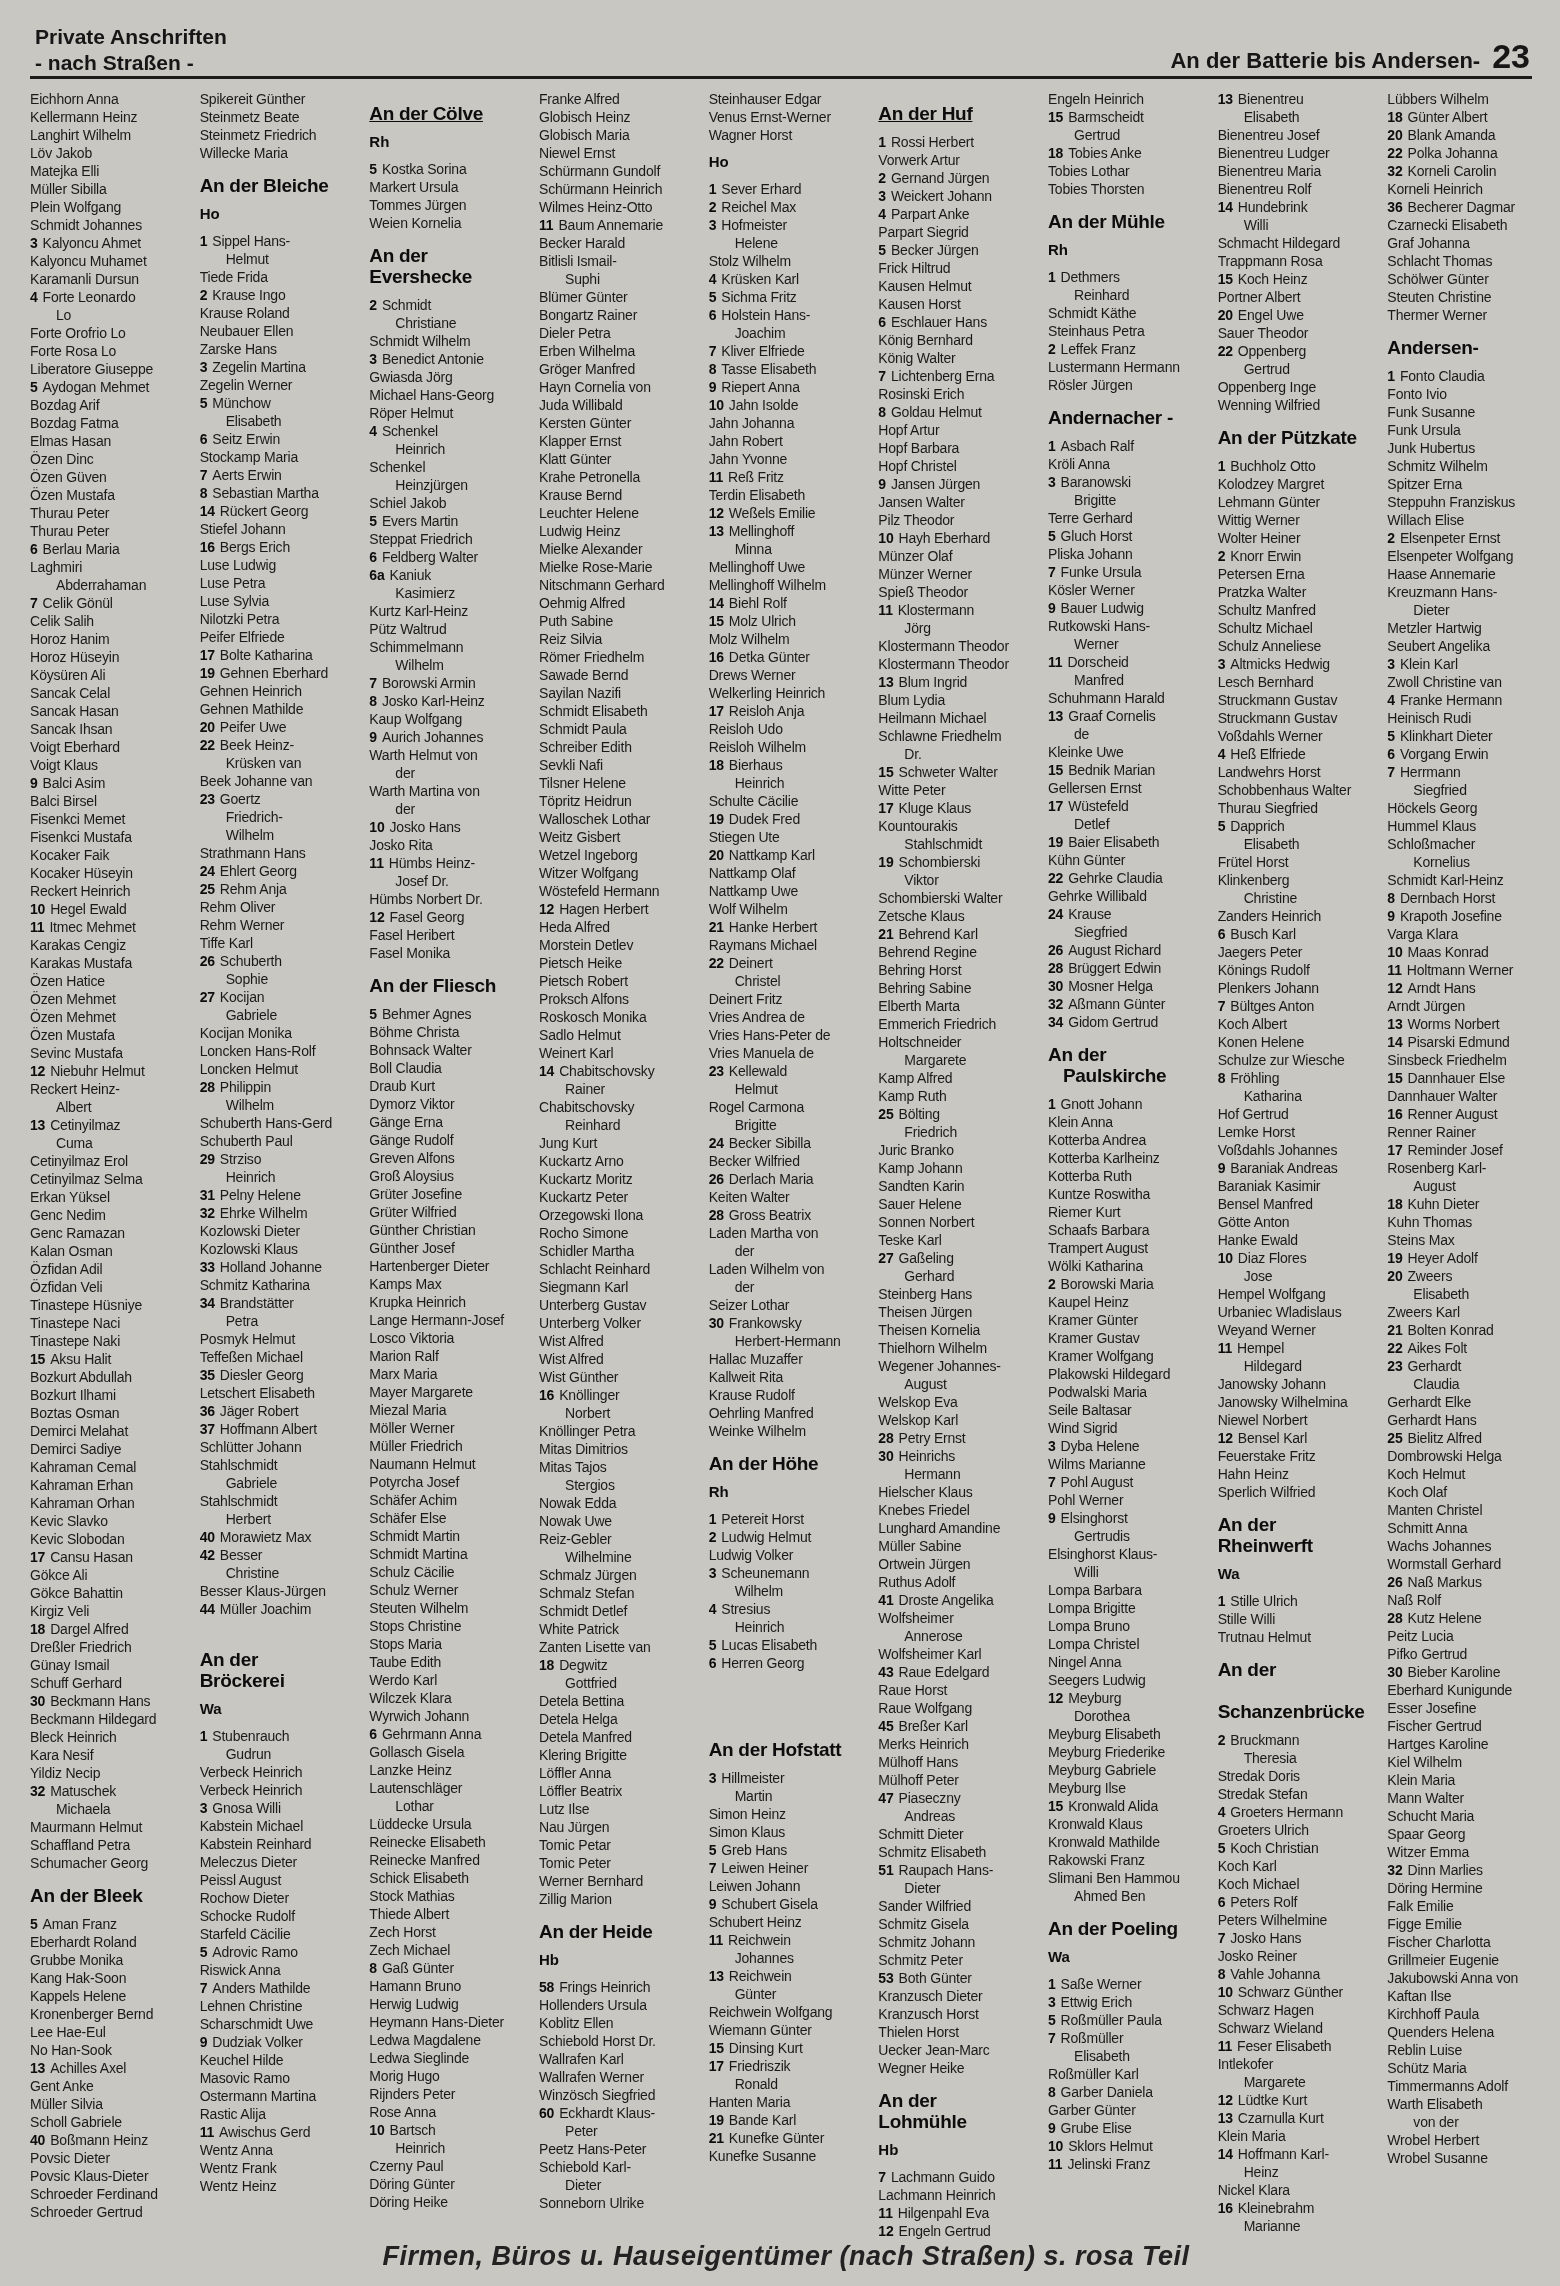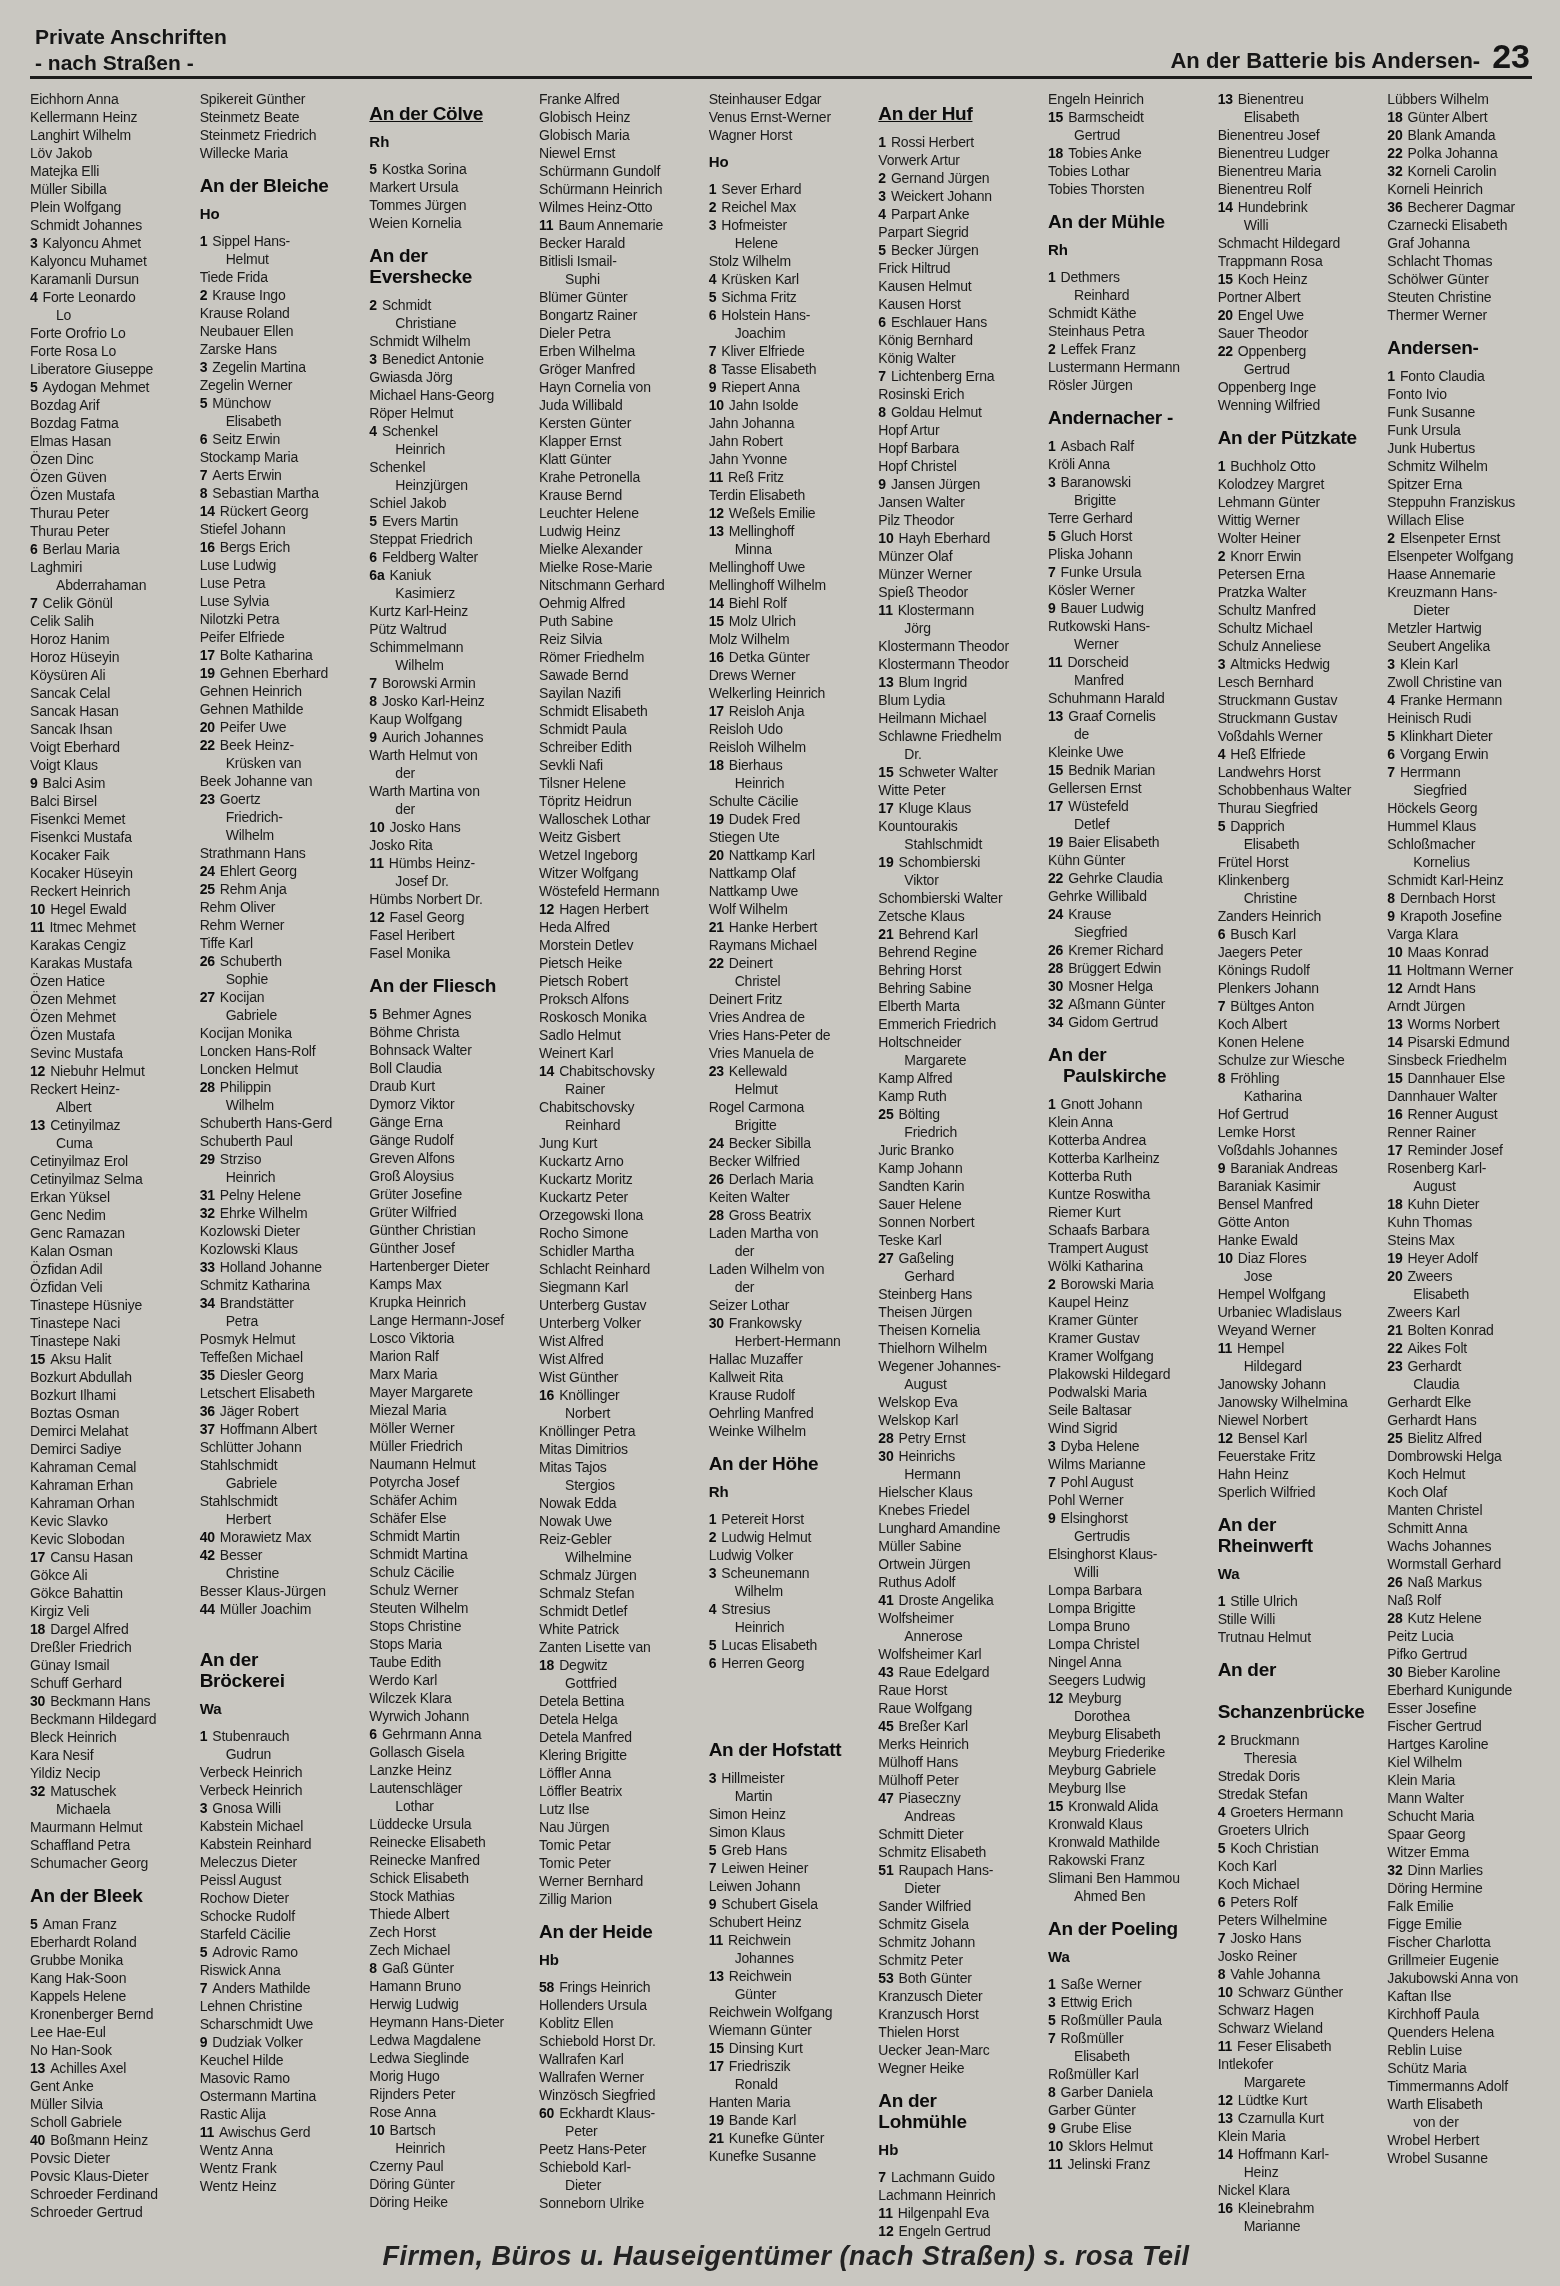--- a/index.html
+++ b/index.html
@@ -774,21 +774,21 @@
       <div class="line"><span class="num">15</span><span>Bednik Marian</span></div>
       <div class="line"><span>Gellersen Ernst</span></div>
       <div class="line"><span class="num">17</span><span>Wüstefeld</span></div>
       <div class="line cont">Detlef</div>
       <div class="line"><span class="num">19</span><span>Baier Elisabeth</span></div>
       <div class="line"><span>Kühn Günter</span></div>
       <div class="line"><span class="num">22</span><span>Gehrke Claudia</span></div>
       <div class="line"><span>Gehrke Willibald</span></div>
       <div class="line"><span class="num">24</span><span>Krause</span></div>
       <div class="line cont">Siegfried</div>
-      <div class="line"><span class="num">26</span><span>Kremer Richard</span></div>
+      <div class="line"><span class="num">26</span><span>August Richard</span></div>
       <div class="line"><span class="num">28</span><span>Brüggert Edwin</span></div>
       <div class="line"><span class="num">30</span><span>Mosner Helga</span></div>
       <div class="line"><span class="num">32</span><span>Aßmann Günter</span></div>
       <div class="line"><span class="num">34</span><span>Gidom Gertrud</span></div>
       <div class="head">An der
    Paulskirche</div>
       <div class="line"><span class="num">1</span><span>Gnott Johann</span></div>
       <div class="line"><span>Klein Anna</span></div>
       <div class="line"><span>Kotterba Andrea</span></div>
       <div class="line"><span>Kotterba Karlheinz</span></div>

